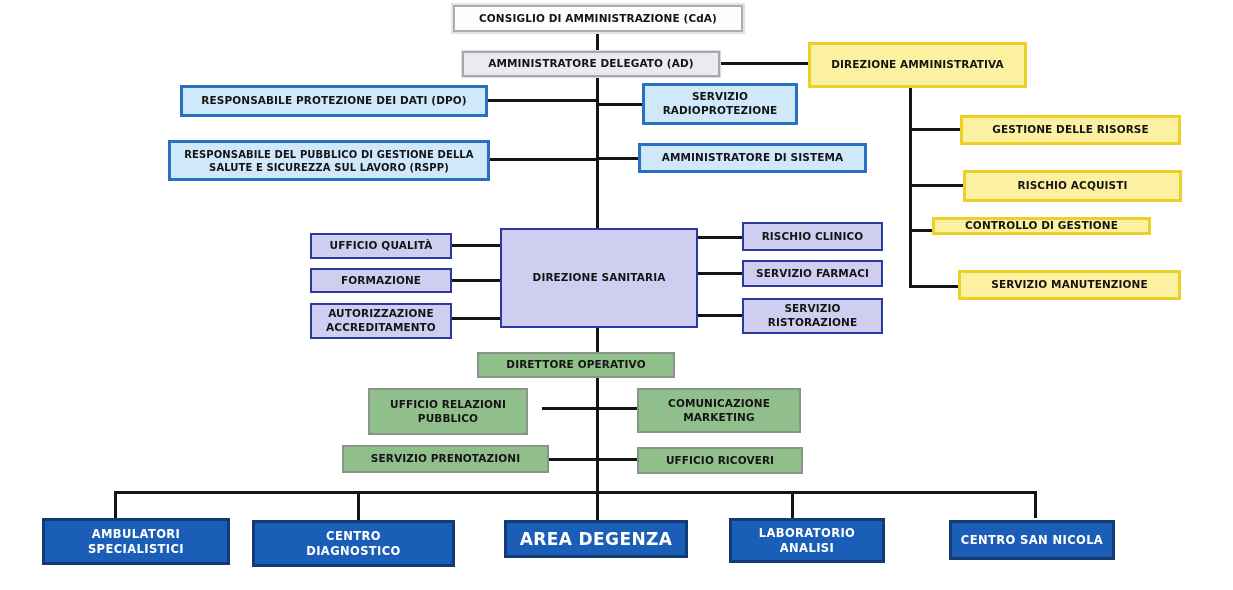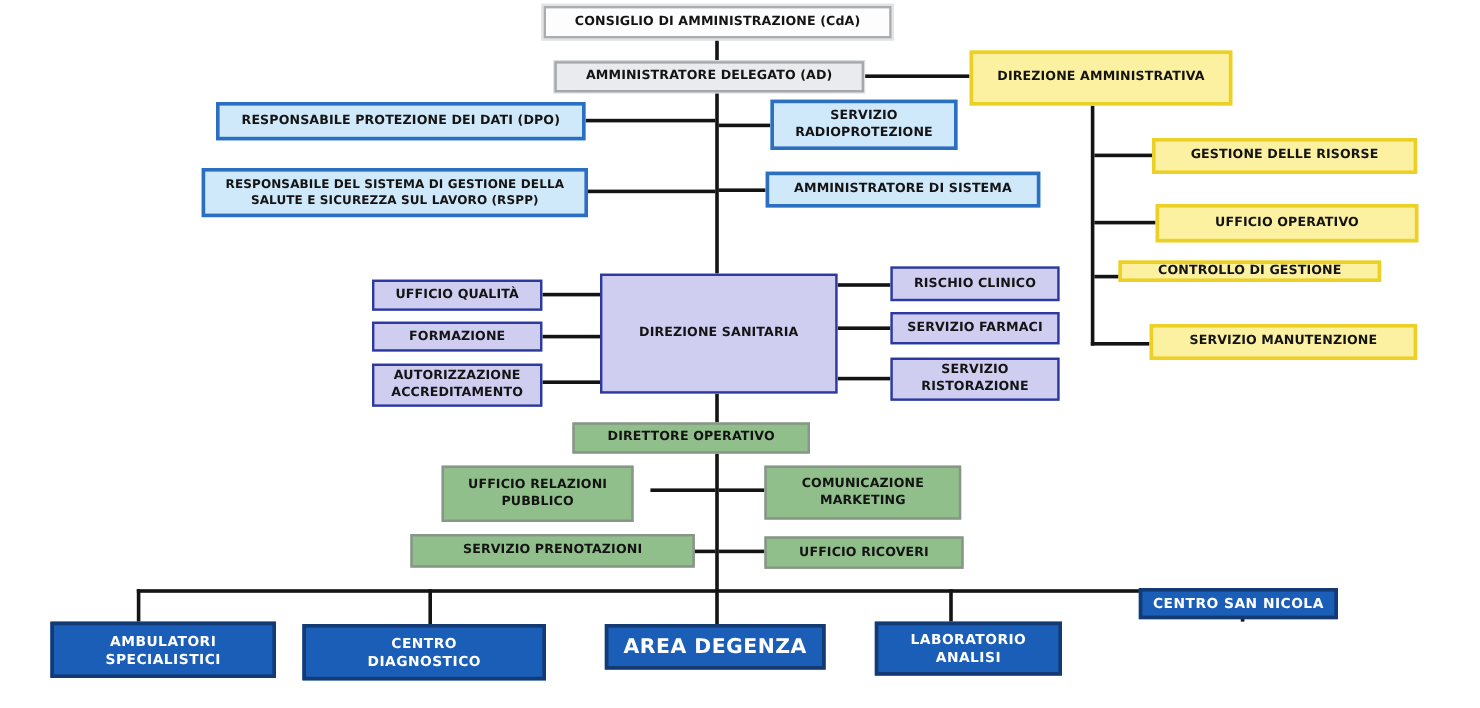--- a/index.html
+++ b/index.html
@@ -59,49 +59,49 @@
   <div class="line" style="left:791px;top:491px;width:3px;height:27px"></div>
   <div class="line" style="left:1034px;top:491px;width:3px;height:27px"></div>
 
   <div class="node white" style="left:453px;top:5px;width:290px;height:27px">CONSIGLIO DI AMMINISTRAZIONE (CdA)</div>
   <div class="node gray" style="left:462px;top:51px;width:258px;height:26px">AMMINISTRATORE DELEGATO (AD)</div>
   <div class="node yellow" style="left:808px;top:42px;width:219px;height:46px">DIREZIONE AMMINISTRATIVA</div>
 
   <div class="node blue" style="left:180px;top:85px;width:308px;height:32px">RESPONSABILE PROTEZIONE DEI DATI (DPO)</div>
   <div class="node blue" style="left:642px;top:83px;width:156px;height:42px">SERVIZIO
 RADIOPROTEZIONE</div>
-  <div class="node blue rspp-node" style="left:168px;top:140px;width:322px;height:41px">RESPONSABILE DEL SISTEMA DI GESTIONE DELLA
+  <div class="node blue rspp-node" style="left:168px;top:140px;width:322px;height:41px">RESPONSABILE DEL PUBBLICO DI GESTIONE DELLA
 SALUTE E SICUREZZA SUL LAVORO (RSPP)</div>
   <div class="node blue" style="left:638px;top:143px;width:229px;height:30px">AMMINISTRATORE DI SISTEMA</div>
 
   <div class="node yellow" style="left:960px;top:115px;width:221px;height:30px">GESTIONE DELLE RISORSE</div>
-  <div class="node yellow" style="left:963px;top:170px;width:219px;height:32px">UFFICIO OPERATIVO</div>
+  <div class="node yellow" style="left:963px;top:170px;width:219px;height:32px">RISCHIO ACQUISTI</div>
   <div class="node yellow" style="left:932px;top:217px;width:219px;height:18px">CONTROLLO DI GESTIONE</div>
   <div class="node yellow" style="left:958px;top:270px;width:223px;height:30px">SERVIZIO MANUTENZIONE</div>
 
   <div class="node lav" style="left:310px;top:233px;width:142px;height:26px">UFFICIO QUALITÀ</div>
   <div class="node lav" style="left:310px;top:268px;width:142px;height:25px">FORMAZIONE</div>
   <div class="node lav" style="left:310px;top:303px;width:142px;height:36px">AUTORIZZAZIONE
 ACCREDITAMENTO</div>
   <div class="node lav" style="left:500px;top:228px;width:198px;height:100px">DIREZIONE SANITARIA</div>
   <div class="node lav" style="left:742px;top:222px;width:141px;height:29px">RISCHIO CLINICO</div>
   <div class="node lav" style="left:742px;top:260px;width:141px;height:27px">SERVIZIO FARMACI</div>
   <div class="node lav" style="left:742px;top:298px;width:141px;height:36px">SERVIZIO
 RISTORAZIONE</div>
 
   <div class="node green" style="left:477px;top:352px;width:198px;height:26px">DIRETTORE OPERATIVO</div>
   <div class="node green" style="left:368px;top:388px;width:160px;height:47px">UFFICIO RELAZIONI
 PUBBLICO</div>
   <div class="node green" style="left:637px;top:388px;width:164px;height:45px">COMUNICAZIONE
 MARKETING</div>
-  <div class="node green" style="left:342px;top:445px;width:237px;height:28px">SERVIZIO PRENOTAZIONI</div>
+  <div class="node green" style="left:342px;top:445px;width:207px;height:28px">SERVIZIO PRENOTAZIONI</div>
   <div class="node green" style="left:637px;top:447px;width:166px;height:27px">UFFICIO RICOVERI</div>
 
   <div class="node navy" style="left:42px;top:518px;width:188px;height:47px">AMBULATORI
 SPECIALISTICI</div>
   <div class="node navy" style="left:252px;top:520px;width:203px;height:47px">CENTRO
 DIAGNOSTICO</div>
   <div class="node navy big-label" style="left:504px;top:520px;width:184px;height:38px">AREA DEGENZA</div>
   <div class="node navy" style="left:729px;top:518px;width:156px;height:45px">LABORATORIO
 ANALISI</div>
-  <div class="node navy" style="left:949px;top:490px;width:166px;height:26px">CENTRO SAN NICOLA</div>
+  <div class="node navy" style="left:949px;top:520px;width:166px;height:40px">CENTRO SAN NICOLA</div>
 
 </div>
 
 </body></html>

